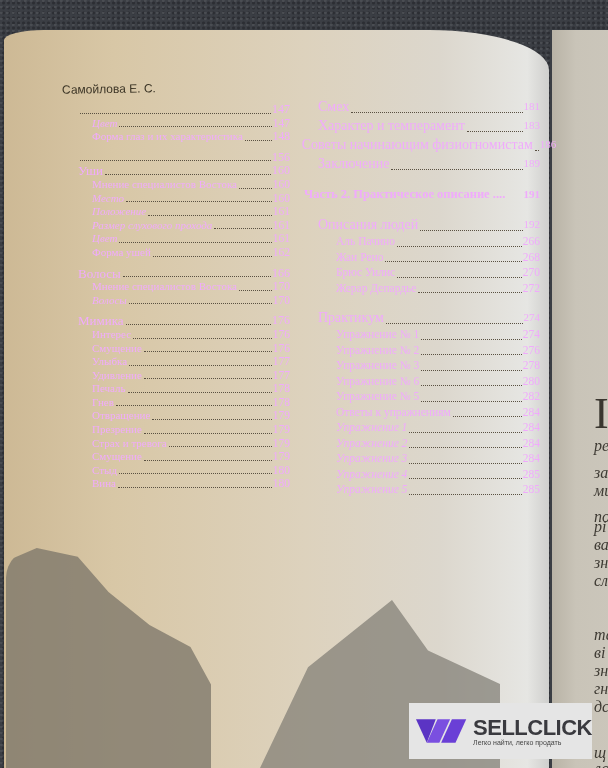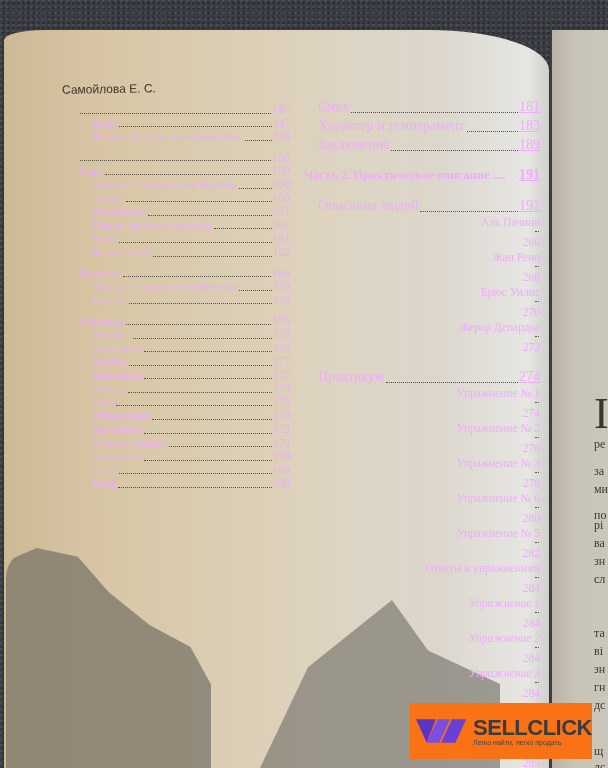--- a/index.html
+++ b/index.html
@@ -50,31 +50,31 @@
   .row .t { flex:0 0 auto; }
   .row .d { flex:1 1 auto; border-bottom:1px dotted #5a5142; margin:0 1px 3px 2px; min-width:4px; }
   .row .p { flex:0 0 auto; font-size:11.5px; }
   .lvl1 { font-size:13px; padding-left:0; }
   .lvl1 .p { font-size:12px; }
   .lvl2 { padding-left:14px; }
   .it .t { font-style:italic; }
   .gap { height:7px; }
   .col-right .row { line-height:15.5px; font-size:11.5px; }
   .col-right .lvl1 { font-size:14px; line-height:18px; }
-  .col-right .lvl1 .p { font-size:14px;text-decoration:underline; }
+  .col-right .lvl1 .p { font-size:11px; }
   .col-right .big { line-height:19px;justify-content:center; }
   .col-right .bold { font-weight:bold; font-size:12.5px; margin-left:-14px;align-items:center; }
   .col-right .bold .d { border-bottom:none; }
   .col-right .gap { height:12px; }
-  .col-right .lvl2 { padding-left:18px;flex-direction:column; }
-  .rp-text { position:absolute; left:594px; font-size:12px; color:#3e3a33; }
+  .col-right .lvl2 { padding-left:18px; }
+  .rp-text { position:absolute; left:594px; font-size:16px; color:#3e3a33;font-style:italic; }
   .rp-big { position:absolute; left:594px; top:388px; font-size:44px; color:#3a362f; }
   .logo {
     position:absolute; left:409px; top:703px; width:183px; height:56px;
-    background:#f97316; display:flex; align-items:center; padding-left:7px; box-sizing:border-box;
+    background:#e5e5e5; display:flex; align-items:center; padding-left:7px; box-sizing:border-box;
   }
   .logo-mark { width:58px; height:30px; }
   .logo-text { margin-left:5px; }
   .logo-name { font-family:"Liberation Sans", sans-serif; font-weight:bold; font-size:22px; color:#3a3a3f; letter-spacing:-0.5px; line-height:22px; }
   .logo-tag { font-family:"Liberation Sans", sans-serif; font-size:7px; color:#444; }
 </style>
 </head>
 <body>
 
 <div class="carpet"></div>
@@ -228,20 +228,25 @@
 <div class="col col-right" id="right-col">
     <div class="row lvl1 big">
       <span class="t">Смех</span>
       <span class="d"></span>
       <span class="p">181</span>
     </div>
     <div class="row lvl1 big">
       <span class="t">Характер и темперамент</span>
       <span class="d"></span>
       <span class="p">183</span>
+    </div>
+    <div class="row lvl1 big">
+      <span class="t">Советы начинающим физиогномистам</span>
+      <span class="d"></span>
+      <span class="p">186</span>
     </div>
     <div class="row lvl1 big">
       <span class="t">Заключение</span>
       <span class="d"></span>
       <span class="p">189</span>
     </div>
     <div class="gap"></div>
     <div class="row lvl1 bold">
       <span class="t">Часть 2. Практическое описание ....</span>
       <span class="d"></span>

